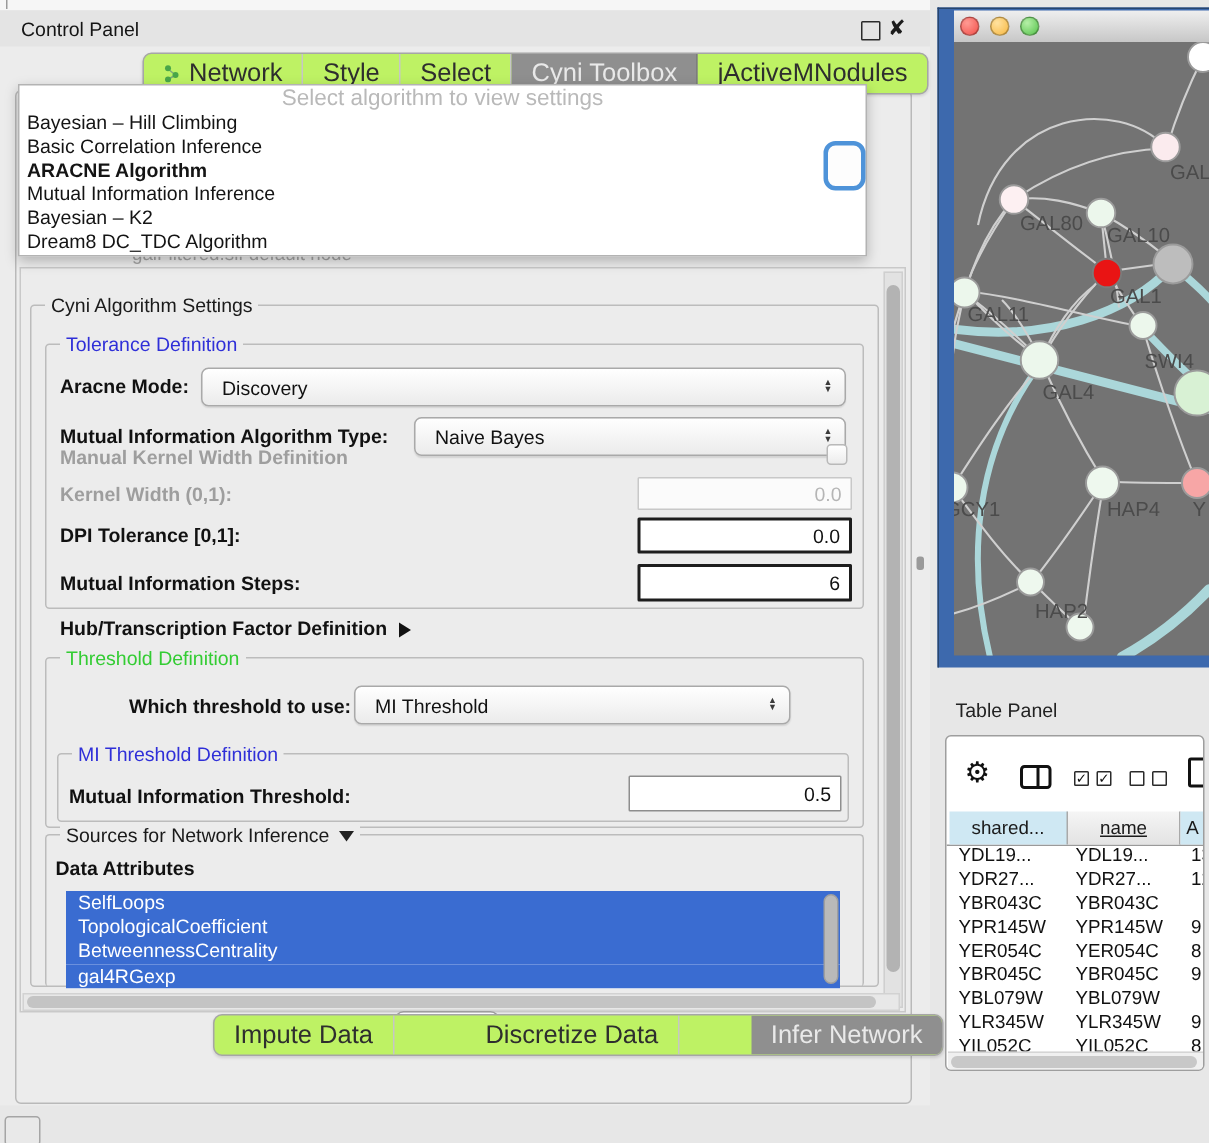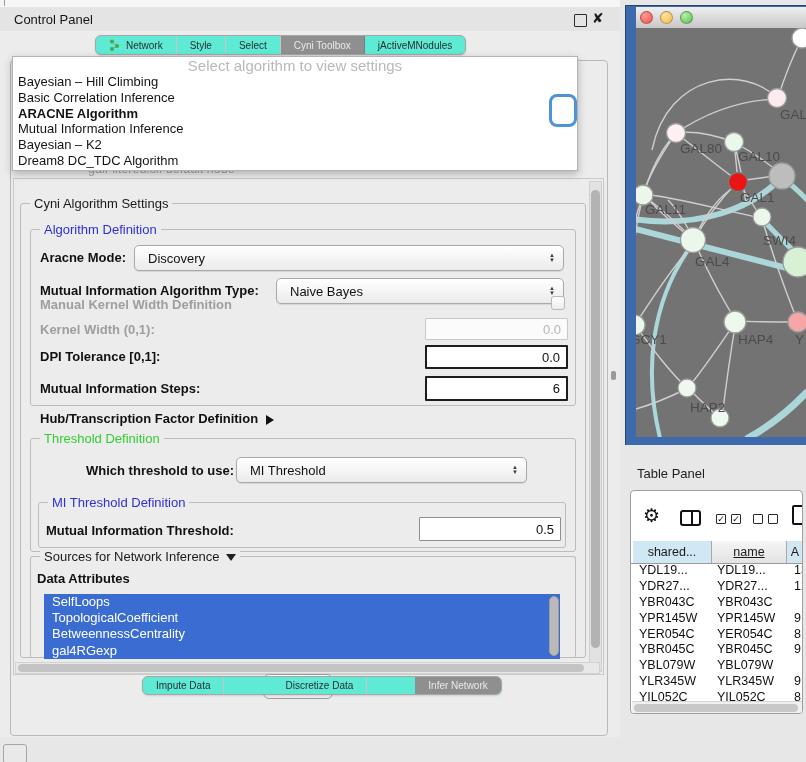--- a/index.html
+++ b/index.html
@@ -10,21 +10,21 @@
   .cp-bg{left:0;top:0;width:620px;height:737px;background:#ececec;}
   .cp-topstrip{left:0;top:0;width:620px;height:7px;background:#f6f6f6;border-bottom:1px solid #e0e0e0;}
   .cp-toptick{left:4px;top:0;width:1px;height:6px;background:#9a9a9a;}
   .cp-titlebar{left:0;top:7px;width:620px;height:24px;background:#e4e4e4;display:flex;align-items:center;}
   .cp-title{margin-left:14px;font-size:13px;color:#151515;}
   .winbtn-float{left:574px;top:14px;width:11px;height:11px;border:1.6px solid #2b2b2b;border-radius:1px;background:transparent;}
   .winbtn-close{left:592px;top:10px;font-size:14px;font-weight:800;color:#1c1c1c;}
   .panel-body{left:10px;top:60px;width:598px;height:676px;background:#ececec;border:1px solid #b9b9b9;border-radius:4px;box-sizing:border-box;}
   .inner-area{left:13px;top:178px;width:591px;height:497px;border:1px solid #c9c9c9;background:#ececec;box-sizing:border-box;}
   
-  .seg{position:absolute;display:flex;background:#5eead4;border:1px solid #a6a6a6;border-radius:6px;overflow:hidden;font-size:10px;color:#2e2e2e;box-shadow:0 1px 2px rgba(0,0,0,0.12);}
+  .seg{position:absolute;display:flex;background:#bef264;border:1px solid #a6a6a6;border-radius:6px;overflow:hidden;font-size:17px;color:#2e2e2e;box-shadow:0 1px 2px rgba(0,0,0,0.12);}
   .seg .sg{padding:3px 13px;border-right:1px solid #c6c6c6;display:flex;align-items:center;gap:5px;white-space:nowrap;cursor:default;}
   .seg .sg:last-child{border-right:none;}
   .seg .sg.sel{background:#8f8f8f;color:#e9e9e9;border-right-color:#7d7d7d;}
   
   .popup{left:12px;top:56px;width:566px;height:115px;background:#ffffff;border:1px solid #b3b3b3;box-shadow:0 3px 8px rgba(0,0,0,0.25);z-index:10;box-sizing:border-box;}
   .popup-ph{height:17px;line-height:17px;text-align:center;color:#b9b9b9;font-size:15px;}
   .popup-item{height:15.8px;line-height:15.8px;padding-left:5px;font-size:13px;color:#141414;white-space:nowrap;}
   .popup-item.sel{font-weight:700;}
   .focus-ring{left:549px;top:94px;width:22px;height:27px;border:3px solid #4e93d9;border-radius:8px;background:#fdfdfd;z-index:11;}
   .ghost-text{left:88px;top:162px;color:#a3a3a3;font-size:12.5px;z-index:5;}
@@ -133,21 +133,21 @@
         <div class="popup-item">Dream8 DC_TDC Algorithm</div>
       </div>
   </div>
   <div class="abs focus-ring"></div>
 
   <div class="gb" style="left:20px;top:203px;width:566px;height:455px;">
     <span class="gb-title t-dark">Cyni Algorithm Settings</span>
   </div>
 
   <div class="gb" style="left:30px;top:229px;width:546px;height:177px;">
-    <span class="gb-title t-blue">Algorithm Definition</span>
+    <span class="gb-title t-blue">Tolerance Definition</span>
   </div>
   <span class="lbl" style="left:40px;top:250px;">Aracne Mode:</span>
   <div class="combo" style="left:134px;top:245px;width:430px;height:26px;">
     <span>Discovery</span>
     <span class="ar">▲<br>▼</span>
   </div>
   <span class="lbl" style="left:40px;top:283px;">Mutual Information Algorithm Type:</span>
   <div class="combo" style="left:276px;top:278px;width:288px;height:26px;">
     <span>Naive Bayes</span>
     <span class="ar">▲<br>▼</span>

